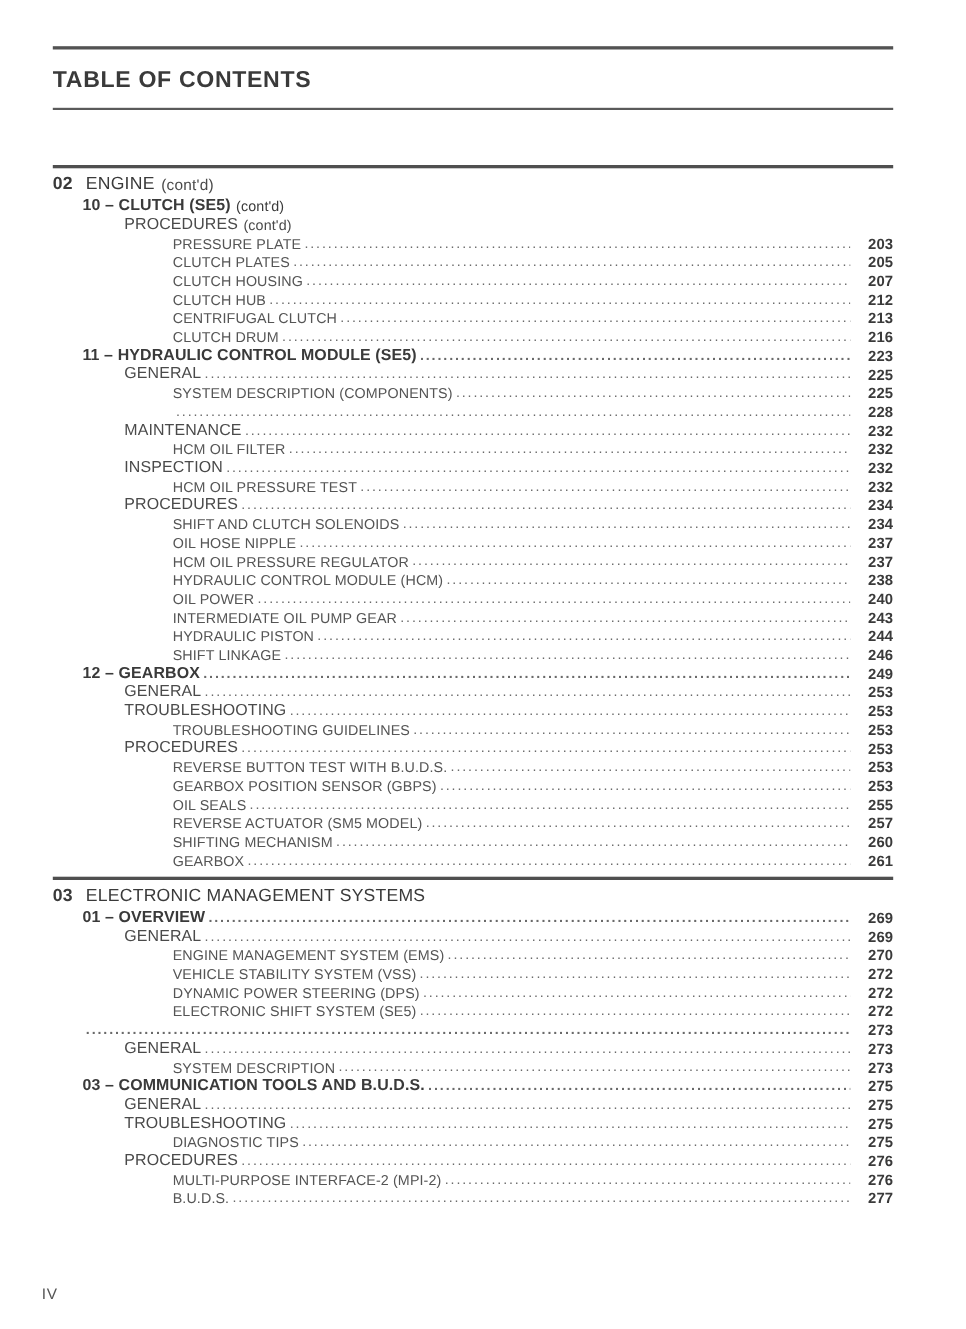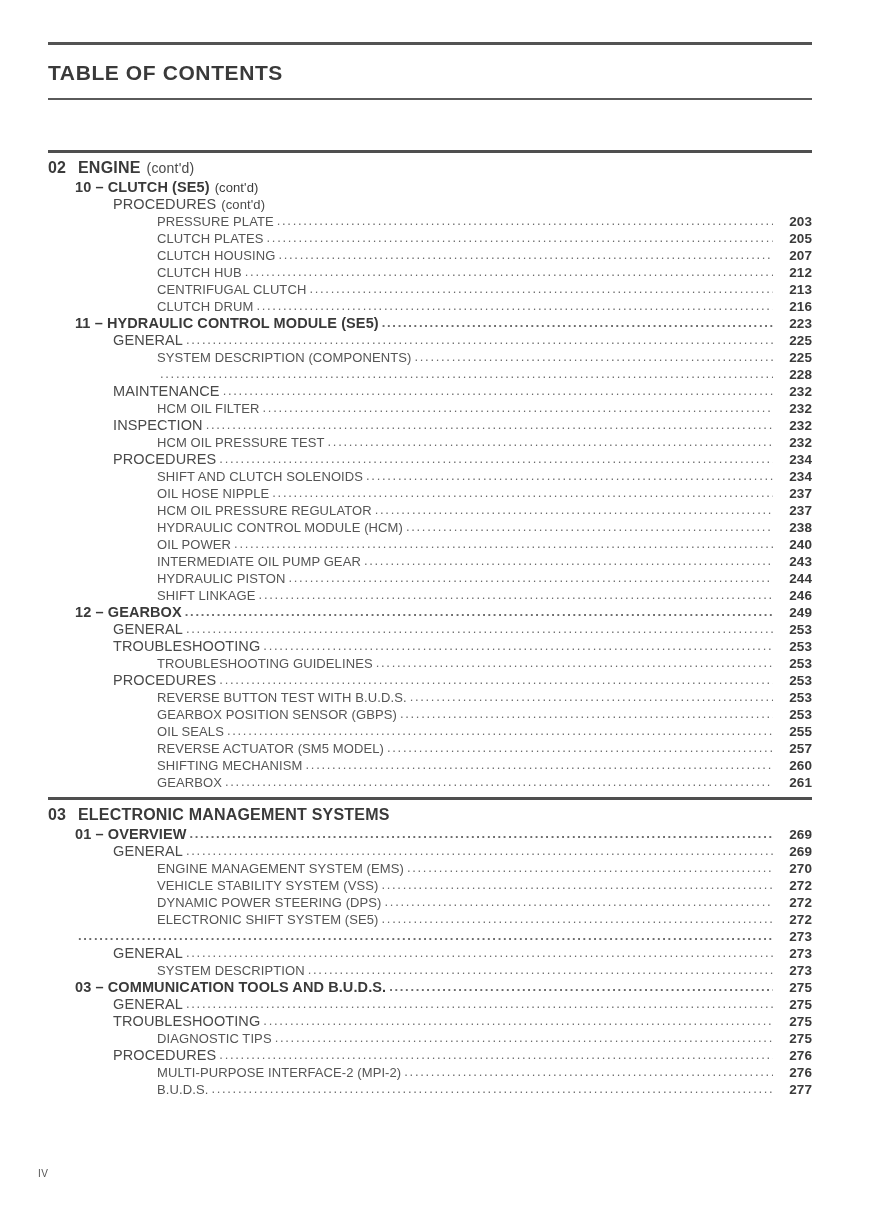--- a/index.html
+++ b/index.html
@@ -74,21 +74,21 @@
     line-height: 20px;
     margin-bottom: 1px;
     letter-spacing: 0.2px;
   }
   .section-num {
     width: 30px;
     flex: 0 0 30px;
     font-weight: bold;
   }
   .section-name {
-    font-weight: bold;
+    font-weight: normal;
   }
   .section-cont {
     font-weight: normal;
     font-size: 14px;
     margin-left: 6px;
     color: #4a4a4a;
   }
 
   
   .row {
@@ -157,21 +157,21 @@
 
   .gap-before {
     margin-top: 6px;
   }
 
   
   .footer {
     position: absolute;
     left: 38px;
     top: 1168px;
-    font-size: 10px;
+    font-size: 14px;
     color: #555555;
     letter-spacing: 0.5px;
   }
 </style>
 </head>
 <body>
 
 <div class="page">
 
   <div class="title-area">

